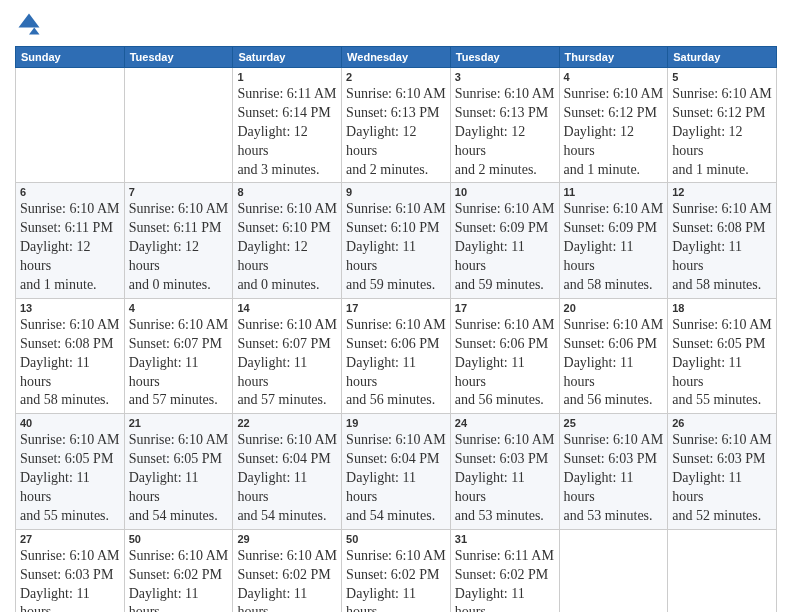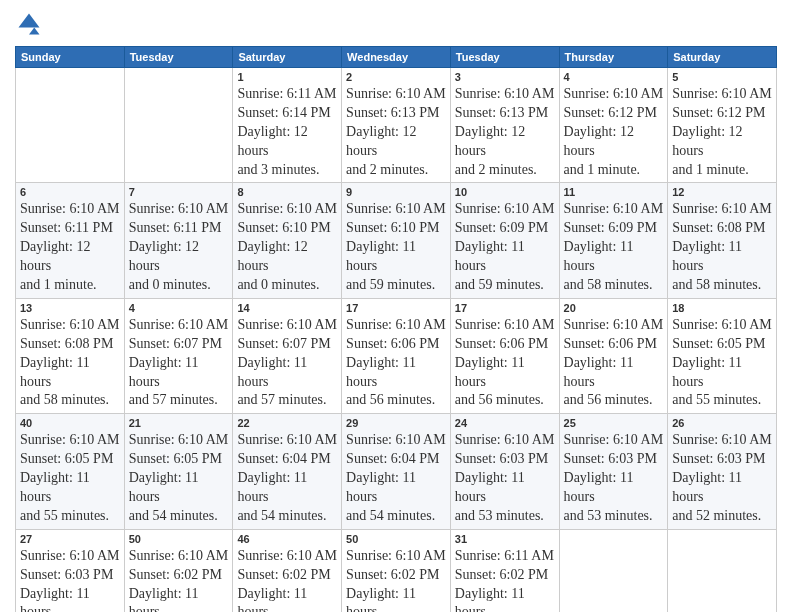--- a/index.html
+++ b/index.html
@@ -220,21 +220,21 @@
           </td>
           <td>
             <span class="day-num">21</span>
             <div class="day-info">Sunrise: 6:10 AM<br>Sunset: 6:05 PM<br>Daylight: 11 hours<br>and 54 minutes.</div>
           </td>
           <td>
             <span class="day-num">22</span>
             <div class="day-info">Sunrise: 6:10 AM<br>Sunset: 6:04 PM<br>Daylight: 11 hours<br>and 54 minutes.</div>
           </td>
           <td>
-            <span class="day-num">29</span>
+            <span class="day-num">19</span>
             <div class="day-info">Sunrise: 6:10 AM<br>Sunset: 6:04 PM<br>Daylight: 11 hours<br>and 54 minutes.</div>
           </td>
           <td>
             <span class="day-num">24</span>
             <div class="day-info">Sunrise: 6:10 AM<br>Sunset: 6:03 PM<br>Daylight: 11 hours<br>and 53 minutes.</div>
           </td>
           <td>
             <span class="day-num">25</span>
             <div class="day-info">Sunrise: 6:10 AM<br>Sunset: 6:03 PM<br>Daylight: 11 hours<br>and 53 minutes.</div>
           </td>
@@ -246,21 +246,21 @@
         <tr>
           <td>
             <span class="day-num">27</span>
             <div class="day-info">Sunrise: 6:10 AM<br>Sunset: 6:03 PM<br>Daylight: 11 hours<br>and 52 minutes.</div>
           </td>
           <td>
             <span class="day-num">50</span>
             <div class="day-info">Sunrise: 6:10 AM<br>Sunset: 6:02 PM<br>Daylight: 11 hours<br>and 52 minutes.</div>
           </td>
           <td>
-            <span class="day-num">46</span>
+            <span class="day-num">29</span>
             <div class="day-info">Sunrise: 6:10 AM<br>Sunset: 6:02 PM<br>Daylight: 11 hours<br>and 51 minutes.</div>
           </td>
           <td>
             <span class="day-num">50</span>
             <div class="day-info">Sunrise: 6:10 AM<br>Sunset: 6:02 PM<br>Daylight: 11 hours<br>and 51 minutes.</div>
           </td>
           <td>
             <span class="day-num">31</span>
             <div class="day-info">Sunrise: 6:11 AM<br>Sunset: 6:02 PM<br>Daylight: 11 hours<br>and 51 minutes.</div>
           </td>

